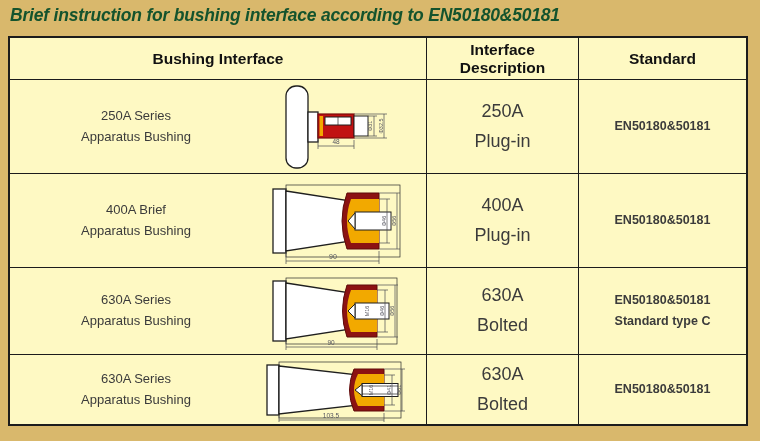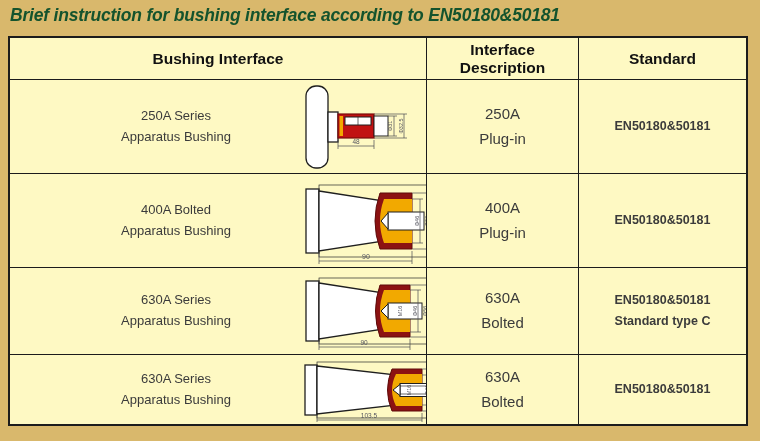--- a/index.html
+++ b/index.html
@@ -24,23 +24,23 @@
   }
   .cell {
     border-right:1px solid #1C1C1C; border-bottom:1px solid #1C1C1C;
     display:flex; align-items:center; justify-content:center;
     text-align:center; overflow:hidden;
   }
   .no-br { border-right:none;font-weight:bold; }
   .no-bb { border-bottom:none; }
   .hdr { font-weight:bold; font-size:15.5px; color:#111; line-height:1.15; padding:0 14px; }
   .bushing-cell { justify-content:flex-start; }
-  .series-text { width:252px; flex:0 0 252px; font-size:13px; color:#3B3B3B; line-height:1.6; text-align:center;margin-left:40px; }
+  .series-text { width:252px; flex:0 0 252px; font-size:13px; color:#3B3B3B; line-height:1.6; text-align:center; }
   .drawing { flex:1 1 auto; display:flex; justify-content:center; align-items:center; }
-  .twolines { font-size:15px; color:#3B3B3B; line-height:1.65; }
+  .twolines { font-size:18px; color:#3B3B3B; line-height:1.65; }
   .std-lines { font-size:12.5px; color:#3B3B3B; line-height:1.7; }
   svg { display:block; }
   svg text { font-family:"Liberation Sans", sans-serif; fill:#55555F; }
   .outline { fill:#FFFFFF; stroke:#1F1F1F; stroke-width:1.3; }
   .thinln  { stroke:#2A2A2A; stroke-width:0.7; fill:none; }
   .dimln   { stroke:#4A4A52; stroke-width:0.7; fill:none; }
   .maroon  { fill:#8C1212; stroke:#5E0B0B; stroke-width:1; }
   .redbody { fill:#C11212; stroke:#7A0A0A; stroke-width:1.2; }
   .yellow  { fill:#F2A900; stroke:none; }
   .socket  { fill:#FFFFFF; stroke:#1F1F1F; stroke-width:1; }
@@ -92,21 +92,21 @@
     </div>
   </div>
   <div class="cell std-lines no-br">
     <div>
       <div>EN50180&amp;50181</div>
     </div>
   </div>
 
   <div class="cell bushing-cell">
     <div class="series-text">
-      <div>400A Bolted</div>
+      <div>400A Brief</div>
       <div>Apparatus Bushing</div>
     </div>
     <div class="drawing">
       <svg width="150" height="88" viewBox="0 0 150 88">
         <rect class="outline" x="4" y="12" width="13" height="64"></rect>
         <rect class="thinln" x="17" y="8" width="114" height="72"></rect>
         <polygon class="outline" points="17,14 82,24 82,64 17,74"></polygon>
         <path class="maroon" d="M 78 16 Q 68 44 78 72 L 110 72 L 110 16 Z"></path>
         <path class="yellow" d="M 82 22 Q 74 44 82 66 L 110 66 L 110 22 Z"></path>
         <rect class="socket" x="86" y="35" width="36" height="18"></rect>

